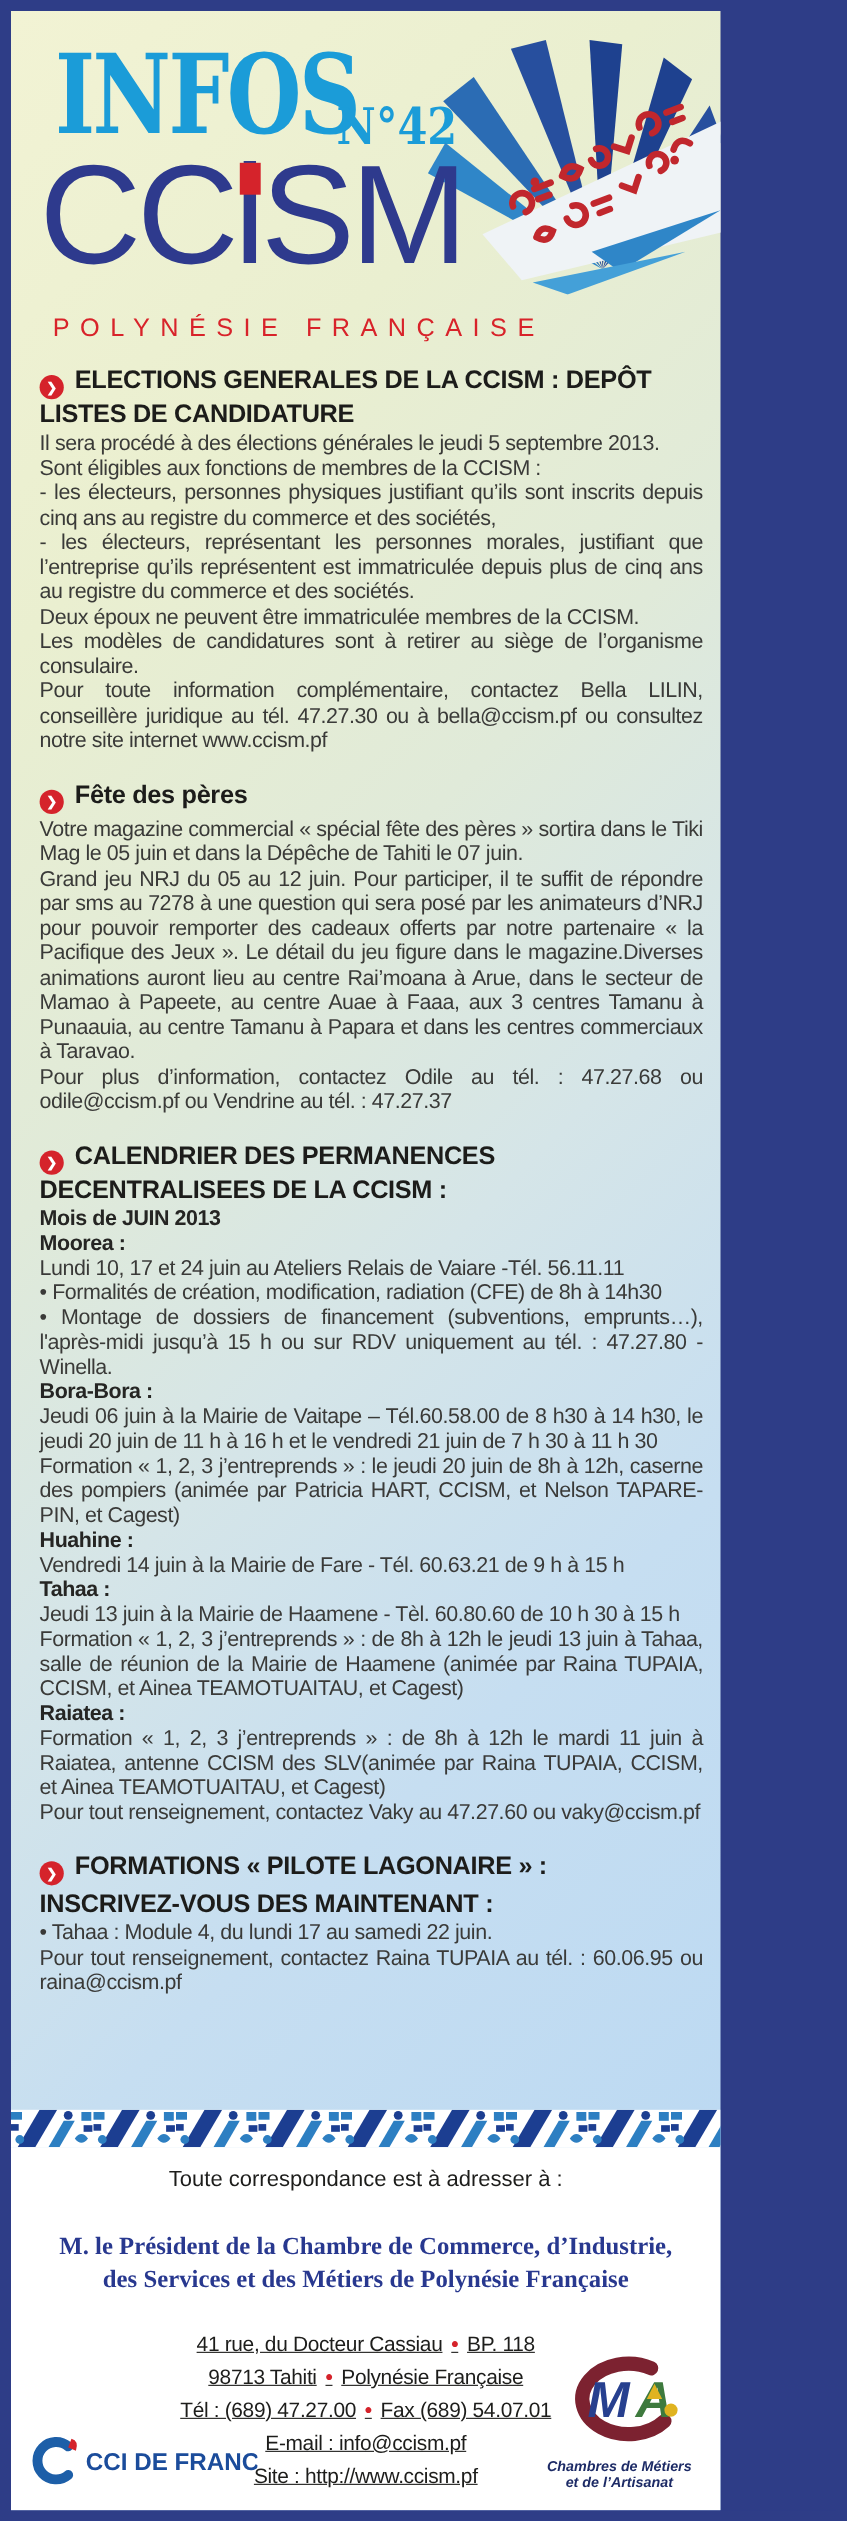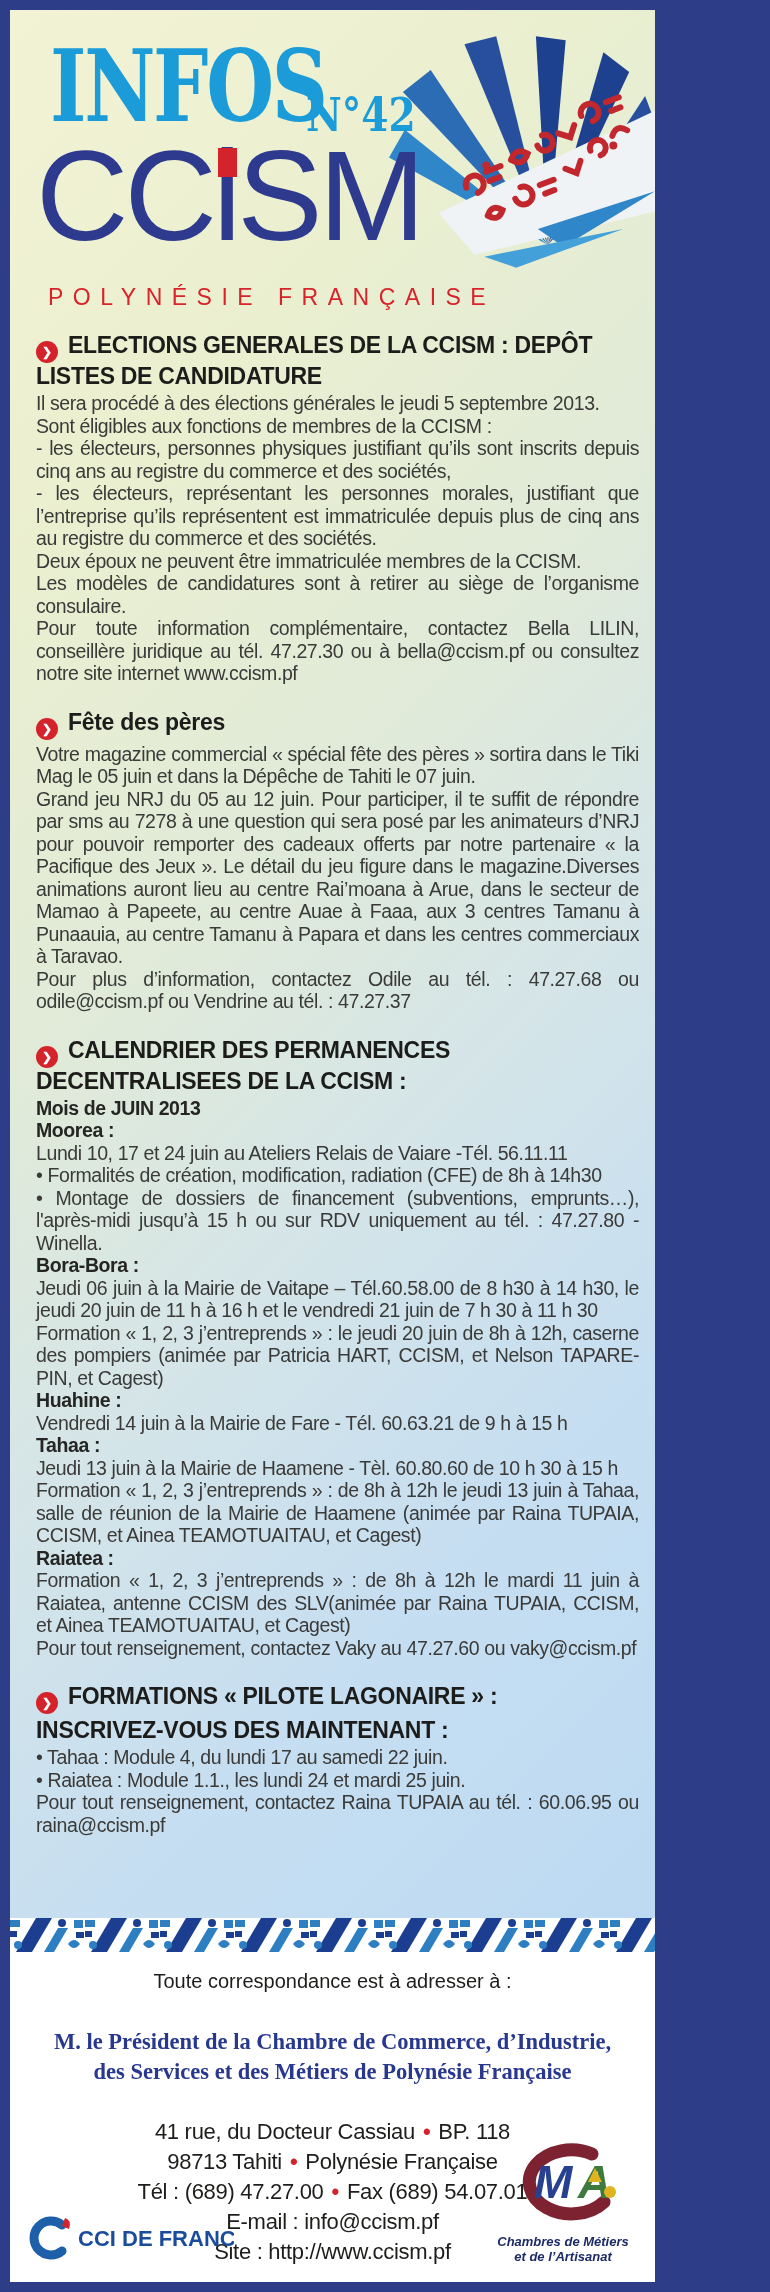--- a/index.html
+++ b/index.html
@@ -30,21 +30,21 @@
   .sec-h2{margin:0 0 3px 0;font-size:23px;font-weight:bold;color:#1c1c1a;line-height:26px;letter-spacing:-.3px;}
   .bodytxt p{margin:0;font-size:19.5px;line-height:22.5px;color:#3a3a38;letter-spacing:-.4px;text-align:justify;}
   .bodytxt p.b{font-weight:bold;color:#252523;text-align:left;}
   
   .strip{flex:0 0 auto;height:34px;background:#ffffff;}
   
   .ftr{position:relative;flex:0 0 auto;height:330px;background:#ffffff;text-align:center;padding-top:18px;box-sizing:border-box;}
   .ftr .note{margin:0;font-size:20px;color:#1d1d1b;}
   .ftr .addr-to{margin:34px 0 0 0;font-size:22.5px;font-weight:bold;color:#28388f;line-height:30px;font-family:Liberation Serif, serif;}
   .ftr .addr-lines{margin-top:30px;}
-  .ftr .addr-lines p{margin:0;font-size:22px;color:#1d1d1b;line-height:30px;letter-spacing:-.3px;}
+  .ftr .addr-lines p{margin:0;font-size:19px;color:#1d1d1b;line-height:30px;letter-spacing:-.3px;text-decoration:underline;}
   .ftr .rdot{color:#d5232b;font-weight:bold;margin:0 8px;}
   .cci{position:absolute;left:14px;bottom:14px;}
   .cma{position:absolute;right:8px;bottom:18px;width:168px;text-align:center;}
   .cma-cap{font-size:13px;font-weight:bold;font-style:italic;color:#1d2b66;line-height:15px;}
 </style>
 </head>
 <body>
 
 <div class="page">
   <div class="inner">
@@ -138,21 +138,20 @@
         </div>
       </section>
 
       <section>
         <h2 class="sec-h"><span class="bullet">
               <i>❯</i>
             </span><span>FORMATIONS  « PILOTE LAGONAIRE » :</span></h2>
         <div class="sec-h2">INSCRIVEZ-VOUS DES MAINTENANT :</div>
         <div class="bodytxt">
           <p>• Tahaa : Module 4, du lundi 17 au samedi 22 juin.</p>
-          <p>• Raiatea : Module 1.1., les lundi 24 et mardi 25 juin.</p>
           <p>Pour tout renseignement, contactez Raina TUPAIA au tél. : 60.06.95 ou raina@ccism.pf</p>
         </div>
       </section>
 
     </main>
 
     <div class="strip">
       <svg width="750" height="34" viewBox="0 0 750 34" preserveAspectRatio="none">
         <defs>
           <g id="tm">

